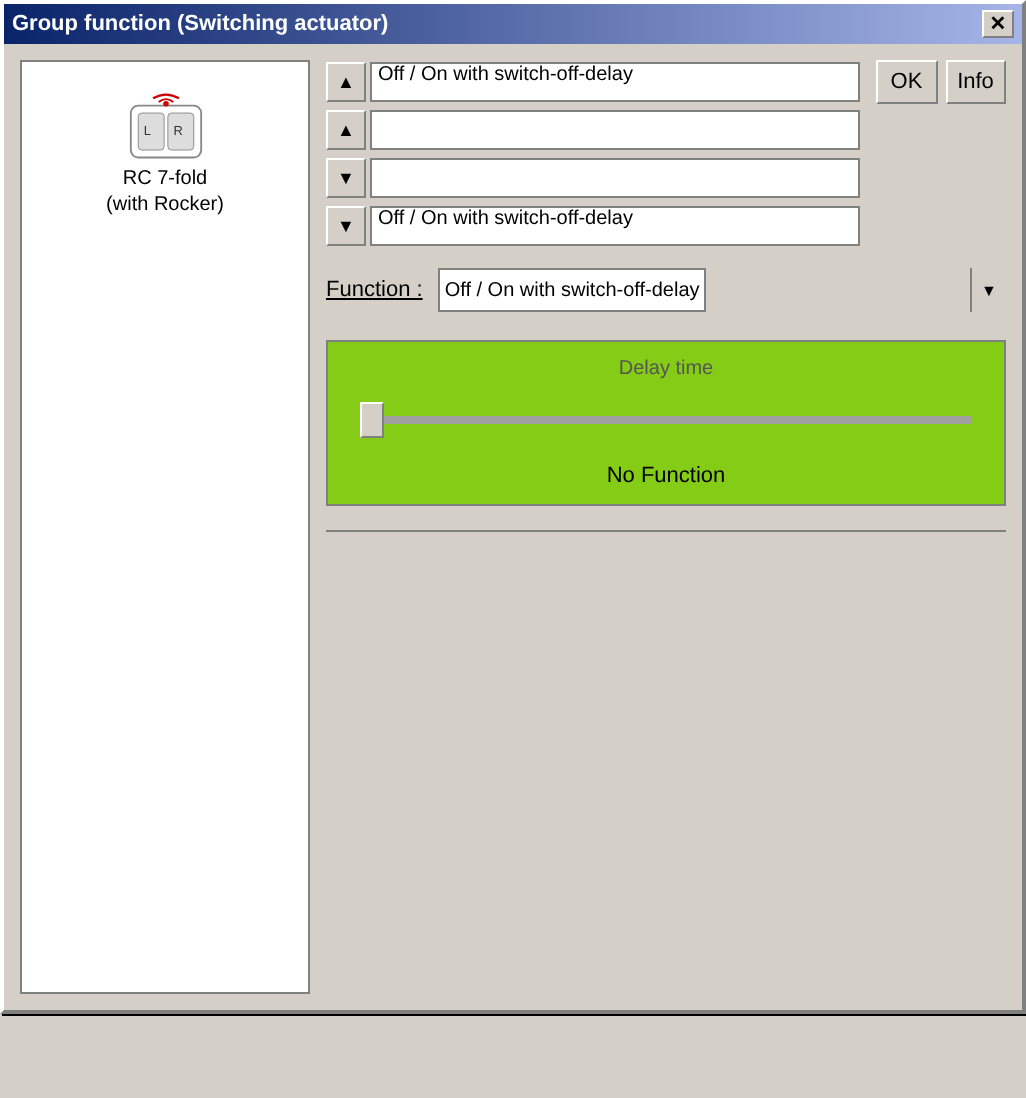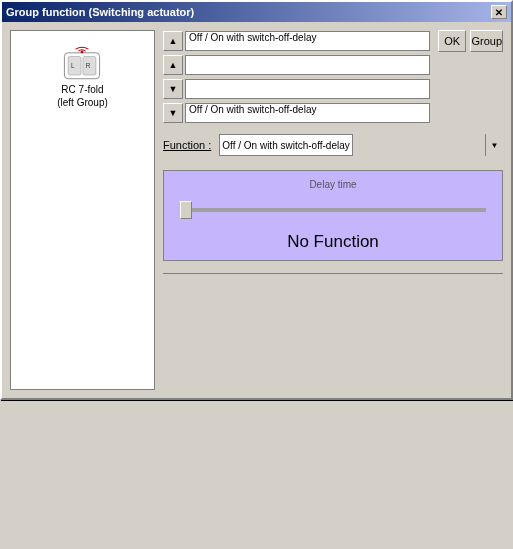--- a/index.html
+++ b/index.html
@@ -7,21 +7,21 @@
       font-family: Arial, sans-serif;
       font-size: 11px;
       background: #d4d0c8;
       width: 513px;
       height: 549px;
       overflow: hidden;
     }
 
     .window {
       width: 513px;
-      height: 400px;
+      height: 507px;
       background: #d4d0c8;
       border: 2px solid #808080;
       border-top: 2px solid #ffffff;
       border-left: 2px solid #ffffff;
       box-shadow: 1px 1px 0 #000;
       display: flex;
       flex-direction: column;
     }
 
     .title-bar {
@@ -216,21 +216,21 @@
       align-items: center;
       justify-content: center;
       font-size: 8px;
       pointer-events: none;
     }
 
     .delay-section {
       margin-top: 8px;
       border: 1px solid #808080;
       padding: 8px;
-      background: #c4b5fd;
+      background: #84cc16;
     }
 
     .delay-label {
       text-align: center;
       font-size: 10px;
       color: #555;
       margin-bottom: 6px;
     }
 
     .slider-container {
@@ -252,21 +252,21 @@
       border: 1px solid #808080;
       border-top: 1px solid #ffffff;
       border-left: 1px solid #ffffff;
       position: absolute;
       top: -7px;
       left: 0;
     }
 
     .no-function-label {
       text-align: center;
-      font-size: 17px;
+      font-size: 11px;
       color: #000;
       margin-top: 8px;
     }
 
     .separator {
       height: 1px;
       background: #808080;
       margin: 6px 0;
     }
   </style>
@@ -292,21 +292,21 @@
             <text x="15" y="26" font-size="7" fill="#333">L</text>
             <text x="31" y="26" font-size="7" fill="#333">R</text>
 
             <path d="M20 6 Q27 2 34 6" fill="none" stroke="#cc0000" stroke-width="1.2"></path>
             <path d="M23 8 Q27 5 31 8" fill="none" stroke="#cc0000" stroke-width="1.0"></path>
             <circle cx="27" cy="9" r="1.5" fill="#cc0000"></circle>
           </svg>
         </div>
         <div class="device-label">
           <div>RC 7-fold</div>
-          <div>(left Group)</div>
+          <div>(with Rocker)</div>
         </div>
       </div>
     </div>
 
     <div class="right-panel">
 
       <div class="top-section">
 
         <div class="controls-area">
 
@@ -326,21 +326,21 @@
           </div>
 
           <div class="control-row">
             <div class="arrow-btn">▼</div>
             <div class="control-input">Off / On with switch-off-delay</div>
           </div>
         </div>
 
         <div class="buttons-col">
           <button class="btn">OK</button>
-          <button class="btn">Group</button>
+          <button class="btn">Info</button>
         </div>
 
       </div>
 
       <div class="function-row">
         <span class="function-label">Function :</span>
         <div class="select-wrapper">
           <select class="function-select">
             <option>Off / On with switch-off-delay</option>
             <option>On / Off</option>

